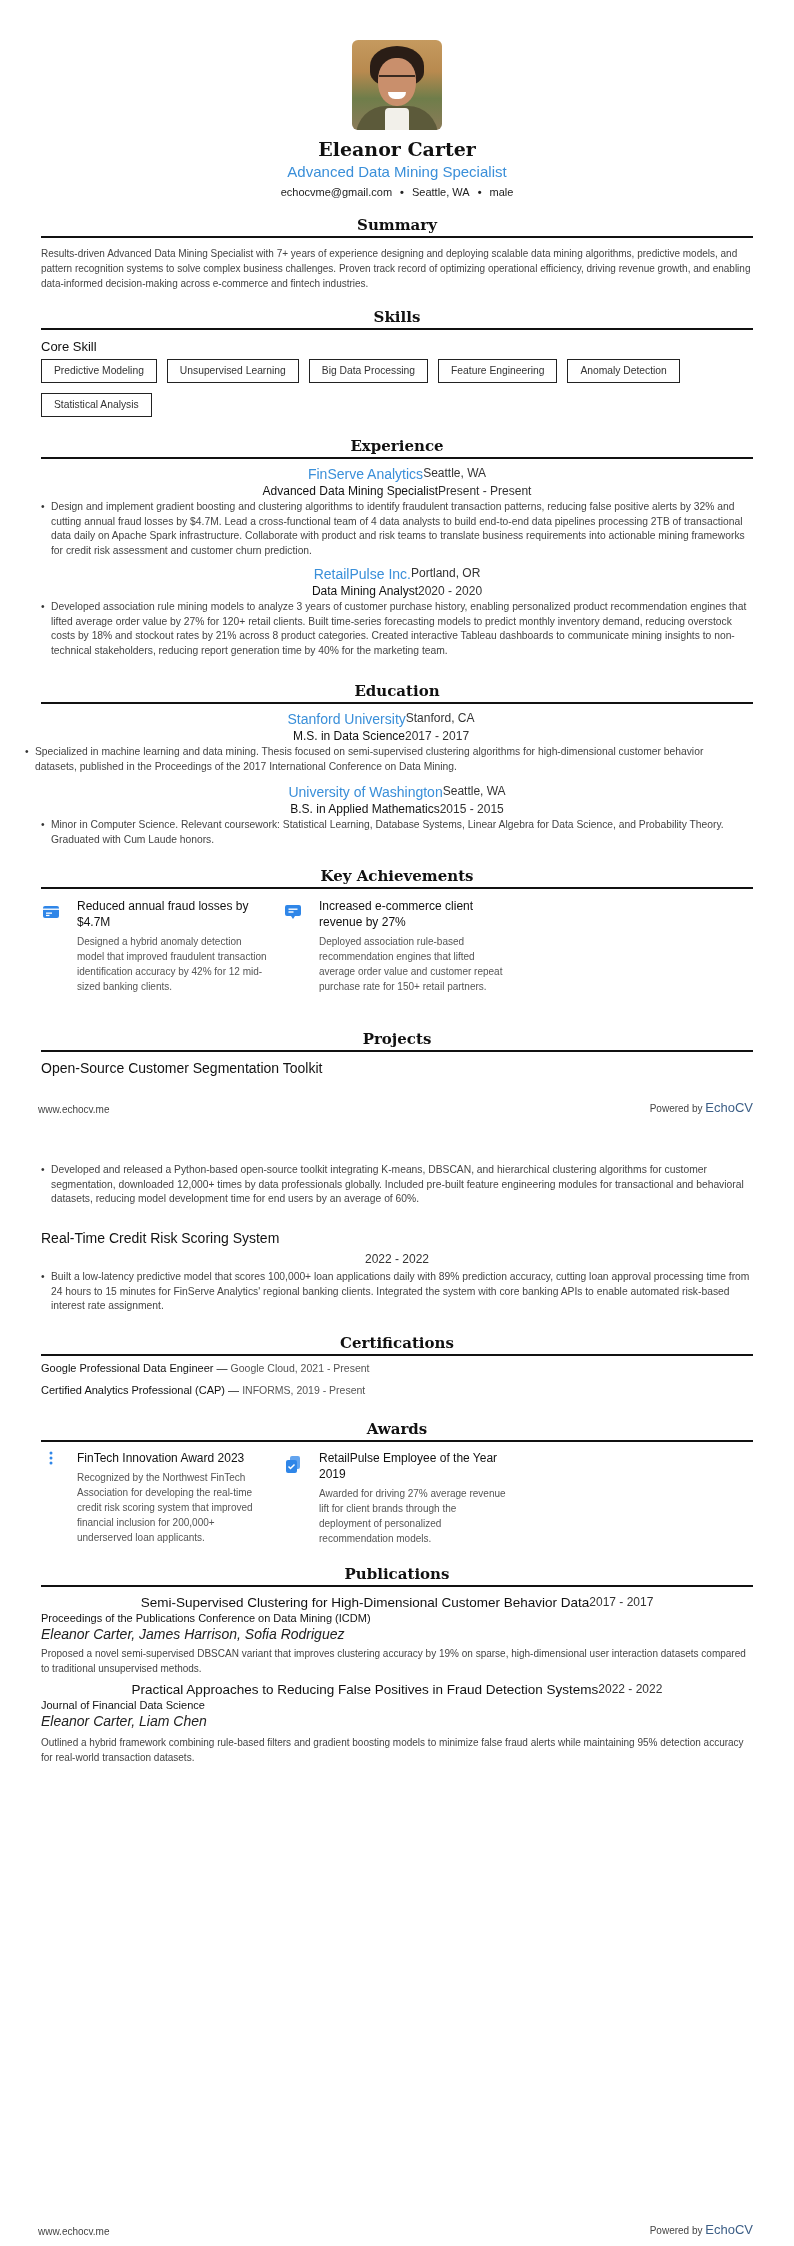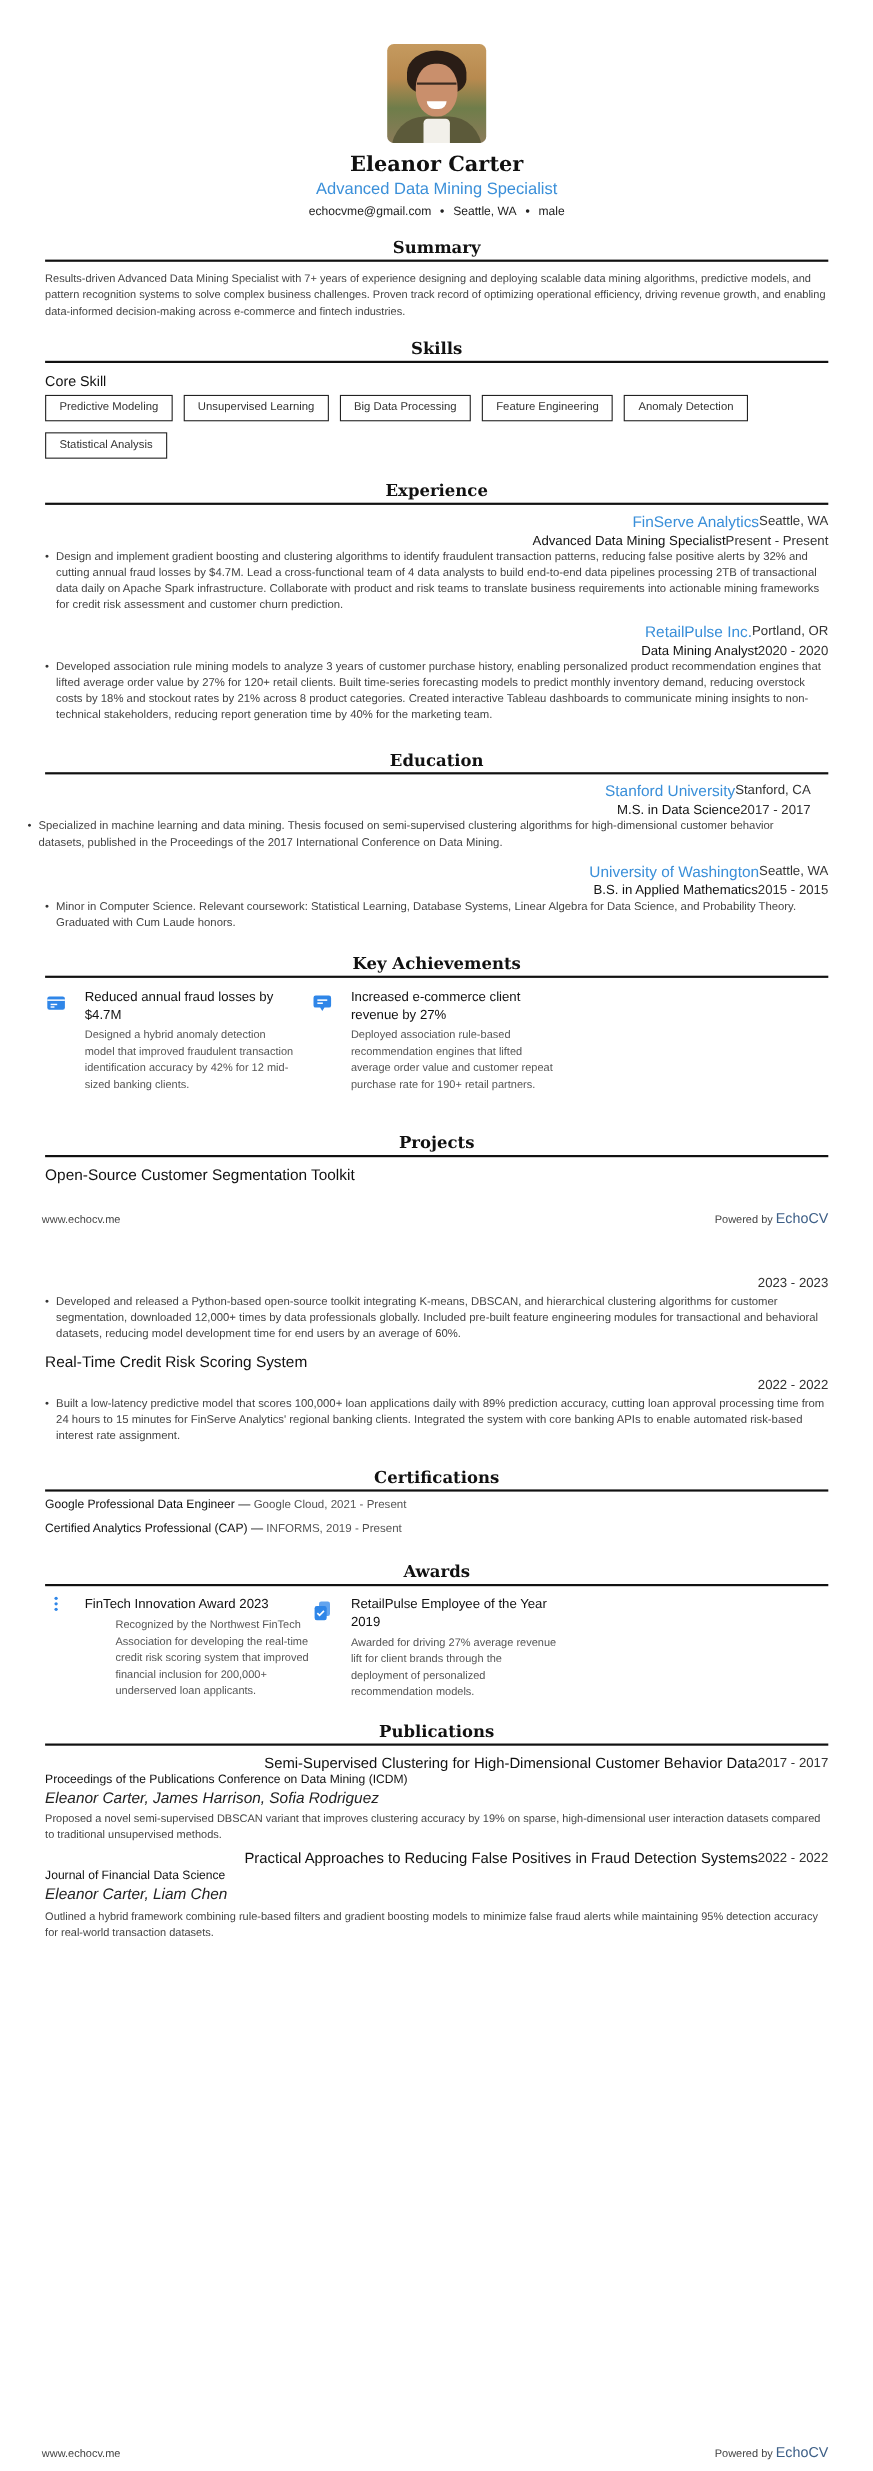--- a/index.html
+++ b/index.html
@@ -27,21 +27,21 @@
     font-family: "DejaVu Serif", "Liberation Serif", serif; font-size: 15px; font-weight: bold; color: #111;
     border-bottom: 2px solid #111; padding-bottom: 2px; }
 
   .abs { position: absolute; }
   .body-text { font-size: 10px; line-height: 15px; color: #444; }
 
   .skill-head { font-size: 13px; color: #111; }
   .chips { display: flex; flex-wrap: wrap; gap: 10px 10px; width: 712px; }
   .chip { border: 1px solid #222; font-size: 10.3px; color: #333; padding: 5px 12px; height: 24px; }
 
-  .row { display: flex; justify-content: flex-end; width: 712px; }
+  .row { display: flex; justify-content: center; width: 712px; }
   .org { font-size: 14px; color: #3a8fd9; }
   .loc { font-size: 12px; color: #333; }
   .role { font-size: 12px; color: #111; }
   .date { font-size: 12px; color: #333; }
   .bullet { position: relative; padding-left: 10px; font-size: 10.3px; line-height: 14.5px; color: #444; width: 712px; }
   .bullet::before { content: "•"; position: absolute; left: 0; top: 0; color: #333; }
 
   .card { position: absolute; width: 225px; }
   .card .ico { position: absolute; left: 0; top: 4px; width: 20px; height: 20px; }
   .card .ct { position: absolute; left: 36px; width: 190px; font-size: 12px; line-height: 16px; color: #111; }
@@ -156,37 +156,33 @@
   <div class="cd" style="top:36px;">Designed a hybrid anomaly detection model that improved fraudulent transaction identification accuracy by 42% for 12 mid-sized banking clients.</div>
 </div>
 
 <div class="card" style="left:283px; top:898px;">
   <svg class="ico" viewBox="0 0 20 20">
     <path d="M4 3h12a2 2 0 0 1 2 2v7a2 2 0 0 1-2 2h-4l-2 3-2-3H4a2 2 0 0 1-2-2V5a2 2 0 0 1 2-2z" fill="#2f86e8"></path>
     <rect x="5.5" y="6.5" width="9" height="1.4" fill="#fff"></rect>
     <rect x="5.5" y="9.3" width="5" height="1.4" fill="#fff"></rect>
   </svg>
   <div class="ct" style="top:0;">Increased e-commerce client revenue by 27%</div>
-  <div class="cd" style="top:36px;">Deployed association rule-based recommendation engines that lifted average order value and customer repeat purchase rate for 190+ retail partners.</div>
+  <div class="cd" style="top:36px;">Deployed association rule-based recommendation engines that lifted average order value and customer repeat purchase rate for 150+ retail partners.</div>
 </div>
 
 <div class="section-title" style="top:1030px;">Projects</div>
 <div class="abs" style="left:41px; top:1060px; font-size:14px; color:#111;">Open-Source Customer Segmentation Toolkit</div>
 
 <div class="abs footer-left" style="left:38px; top:1104px;">www.echocv.me</div>
 <div class="abs footer-right" style="right:41px; top:1100px;">
   <span>Powered by</span>
   <span class="brand">EchoCV</span>
 </div>
 
 <div class="abs" style="left:41px; top:1159px;">
-  <div class="row">
-      <span></span>
-      <span class="date">2023 - 2023</span>
-    </div>
   <div class="bullet" style="margin-top:4px;">Developed and released a Python-based open-source toolkit integrating K-means, DBSCAN, and hierarchical clustering algorithms for customer segmentation, downloaded 12,000+ times by data professionals globally. Included pre-built feature engineering modules for transactional and behavioral datasets, reducing model development time for end users by an average of 60%.</div>
 </div>
 
 <div class="abs" style="left:41px; top:1230px;">
   <div style="font-size:14px; color:#111;">Real-Time Credit Risk Scoring System</div>
   <div class="row" style="margin-top:6px;">
       <span></span>
       <span class="date">2022 - 2022</span>
     </div>
   <div class="bullet" style="margin-top:4px;">Built a low-latency predictive model that scores 100,000+ loan applications daily with 89% prediction accuracy, cutting loan approval processing time from 24 hours to 15 minutes for FinServe Analytics' regional banking clients. Integrated the system with core banking APIs to enable automated risk-based interest rate assignment.</div>
@@ -202,21 +198,21 @@
 
 <div class="section-title" style="top:1420px;">Awards</div>
 
 <div class="card" style="left:41px; top:1450px;">
   <svg class="ico" viewBox="0 0 20 20" style="top:-2px;">
     <circle cx="10" cy="5" r="1.5" fill="#2f86e8"></circle>
     <circle cx="10" cy="10" r="1.5" fill="#2f86e8"></circle>
     <circle cx="10" cy="15" r="1.5" fill="#2f86e8"></circle>
   </svg>
   <div class="ct" style="top:0;">FinTech Innovation Award 2023</div>
-  <div class="cd" style="top:20px;margin-left:28px;">Recognized by the Northwest FinTech Association for developing the real-time credit risk scoring system that improved financial inclusion for 200,000+ underserved loan applicants.</div>
+  <div class="cd" style="top:20px;">Recognized by the Northwest FinTech Association for developing the real-time credit risk scoring system that improved financial inclusion for 200,000+ underserved loan applicants.</div>
 </div>
 
 <div class="card" style="left:283px; top:1450px;">
   <svg class="ico" viewBox="0 0 20 20" style="top:4px;">
     <rect x="7" y="2" width="10" height="13" rx="2" fill="#2f86e8" opacity="0.75"></rect>
     <rect x="3" y="6" width="11" height="13" rx="2" fill="#2f86e8"></rect>
     <path d="M5.5 12.5l2 2 4-4" stroke="#fff" stroke-width="1.5" fill="none"></path>
   </svg>
   <div class="ct" style="top:0;">RetailPulse Employee of the Year 2019</div>
   <div class="cd" style="top:36px;">Awarded for driving 27% average revenue lift for client brands through the deployment of personalized recommendation models.</div>

